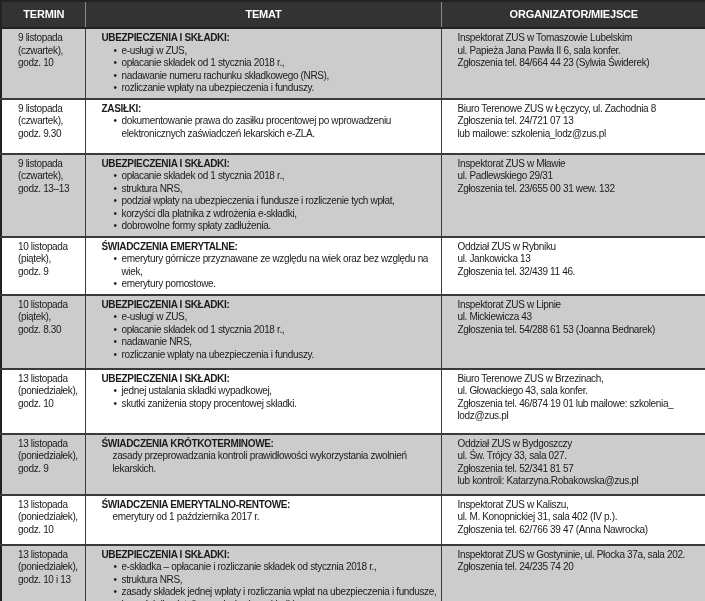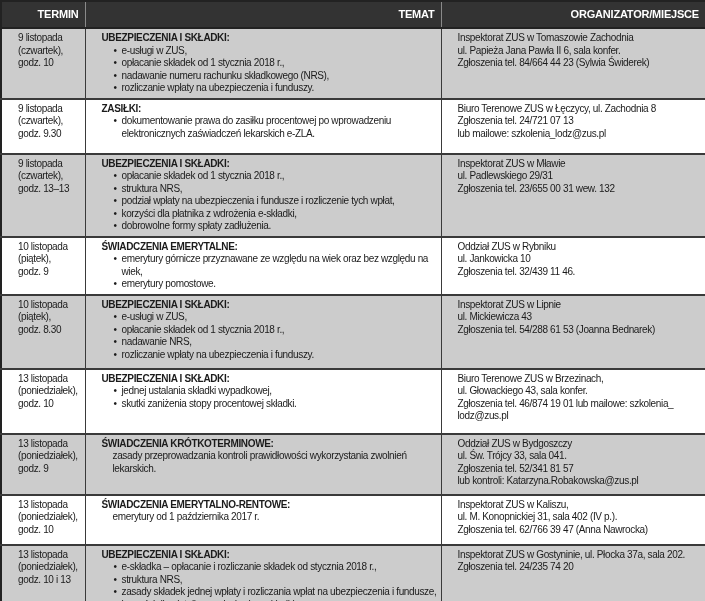--- a/index.html
+++ b/index.html
@@ -25,21 +25,21 @@
     border:2px solid #222;
   }
   col.w-termin{width:84px;}
   col.w-temat{width:356px;}
   col.w-org{width:265px;}
   thead th{
     background:var(--header-bg);
     color:var(--header-text);
     font-size:11px;
     font-weight:bold;
-    text-align:right;
+    text-align:center;
     letter-spacing:-0.2px;
     padding:6px 6px 6px 7px;
     height:13px;
     border-right:1px solid var(--header-sep);
     border-bottom:2px solid #222;
     vertical-align:middle;
     white-space:nowrap;
     overflow:hidden;
   }
   thead th:last-child{border-right:none;}
@@ -92,21 +92,21 @@
           <div class="line">godz. 10</div>
         </td>
     <td>
           <div class="temat-title">UBEZPIECZENIA I SKŁADKI:</div>
           <div class="item bulleted">e-usługi w ZUS,</div>
           <div class="item bulleted">opłacanie składek od 1 stycznia 2018 r.,</div>
           <div class="item bulleted">nadawanie numeru rachunku składkowego (NRS),</div>
           <div class="item bulleted">rozliczanie wpłaty na ubezpieczenia i funduszy.</div>
         </td>
     <td>
-          <div class="line">Inspektorat ZUS w Tomaszowie Zachodnia</div>
+          <div class="line">Inspektorat ZUS w Tomaszowie Lubelskim</div>
           <div class="line">ul. Papieża Jana Pawła II 6, sala konfer.</div>
           <div class="line">Zgłoszenia tel. 84/664 44 23 (Sylwia Świderek)</div>
         </td>
   </tr>
       <tr>
     <td>
           <div class="line">9 listopada</div>
           <div class="line">(czwartek),</div>
           <div class="line">godz. 9.30</div>
         </td>
@@ -146,21 +146,21 @@
           <div class="line">(piątek),</div>
           <div class="line">godz. 9</div>
         </td>
     <td>
           <div class="temat-title">ŚWIADCZENIA EMERYTALNE:</div>
           <div class="item bulleted">emerytury górnicze przyznawane ze względu na wiek oraz bez względu na wiek,</div>
           <div class="item bulleted">emerytury pomostowe.</div>
         </td>
     <td>
           <div class="line">Oddział ZUS w Rybniku</div>
-          <div class="line">ul. Jankowicka 10</div>
+          <div class="line">ul. Jankowicka 13</div>
           <div class="line">Zgłoszenia tel. 32/439 11 46.</div>
         </td>
   </tr>
       <tr>
     <td>
           <div class="line">10 listopada</div>
           <div class="line">(piątek),</div>
           <div class="line">godz. 8.30</div>
         </td>
     <td>
@@ -199,21 +199,21 @@
           <div class="line">13 listopada</div>
           <div class="line">(poniedziałek),</div>
           <div class="line">godz. 9</div>
         </td>
     <td>
           <div class="temat-title">ŚWIADCZENIA KRÓTKOTERMINOWE:</div>
           <div class="item plain">zasady przeprowadzania kontroli prawidłowości wykorzystania zwolnień lekarskich.</div>
         </td>
     <td>
           <div class="line">Oddział ZUS w Bydgoszczy</div>
-          <div class="line">ul. Św. Trójcy 33, sala 041.</div>
+          <div class="line">ul. Św. Trójcy 33, sala 027.</div>
           <div class="line">Zgłoszenia tel. 52/341 81 57</div>
           <div class="line">lub kontroli: Katarzyna.Robakowska@zus.pl</div>
         </td>
   </tr>
       <tr>
     <td>
           <div class="line">13 listopada</div>
           <div class="line">(poniedziałek),</div>
           <div class="line">godz. 10</div>
         </td>

